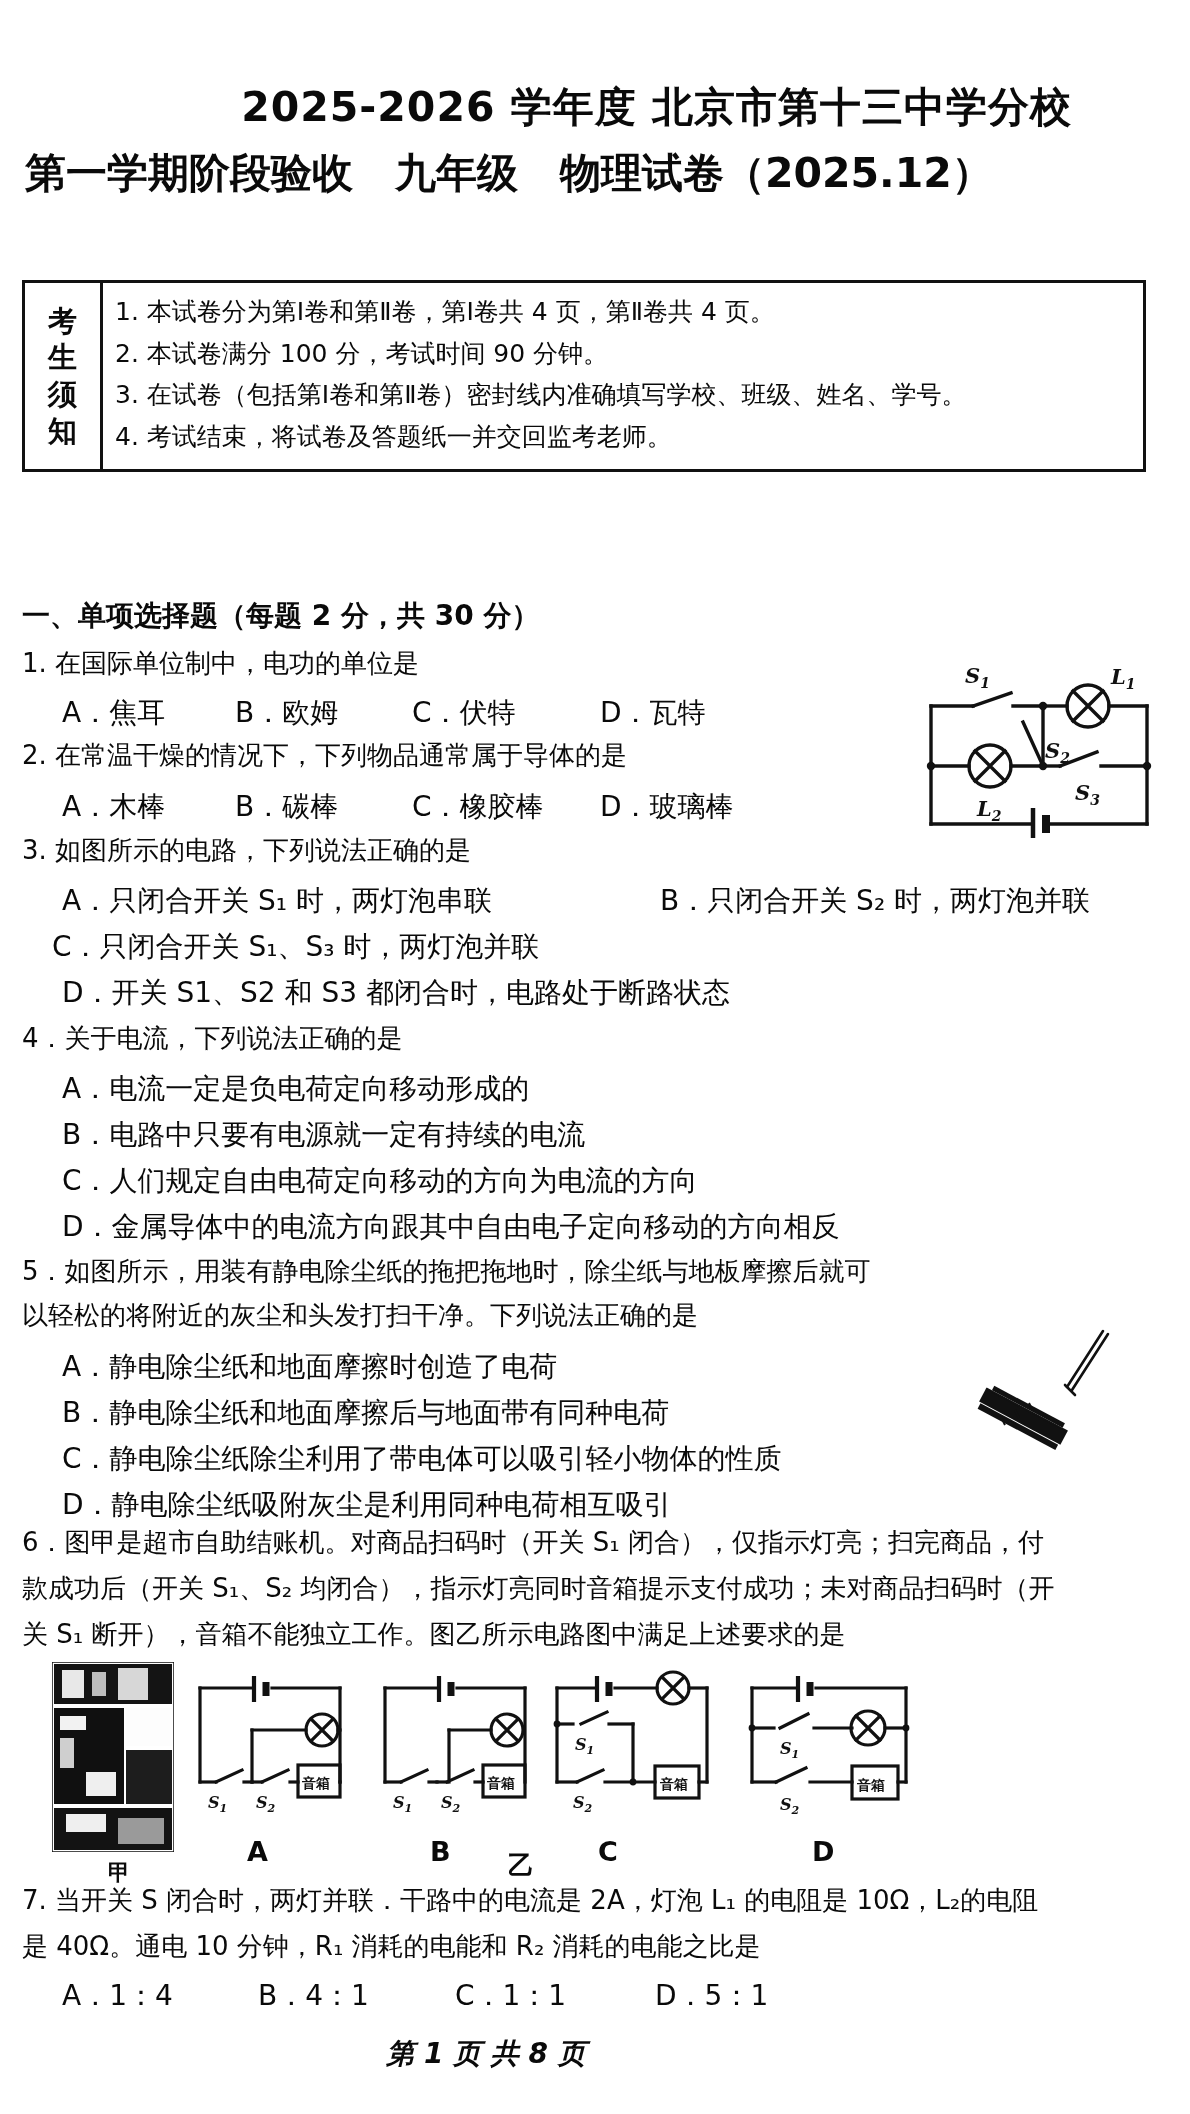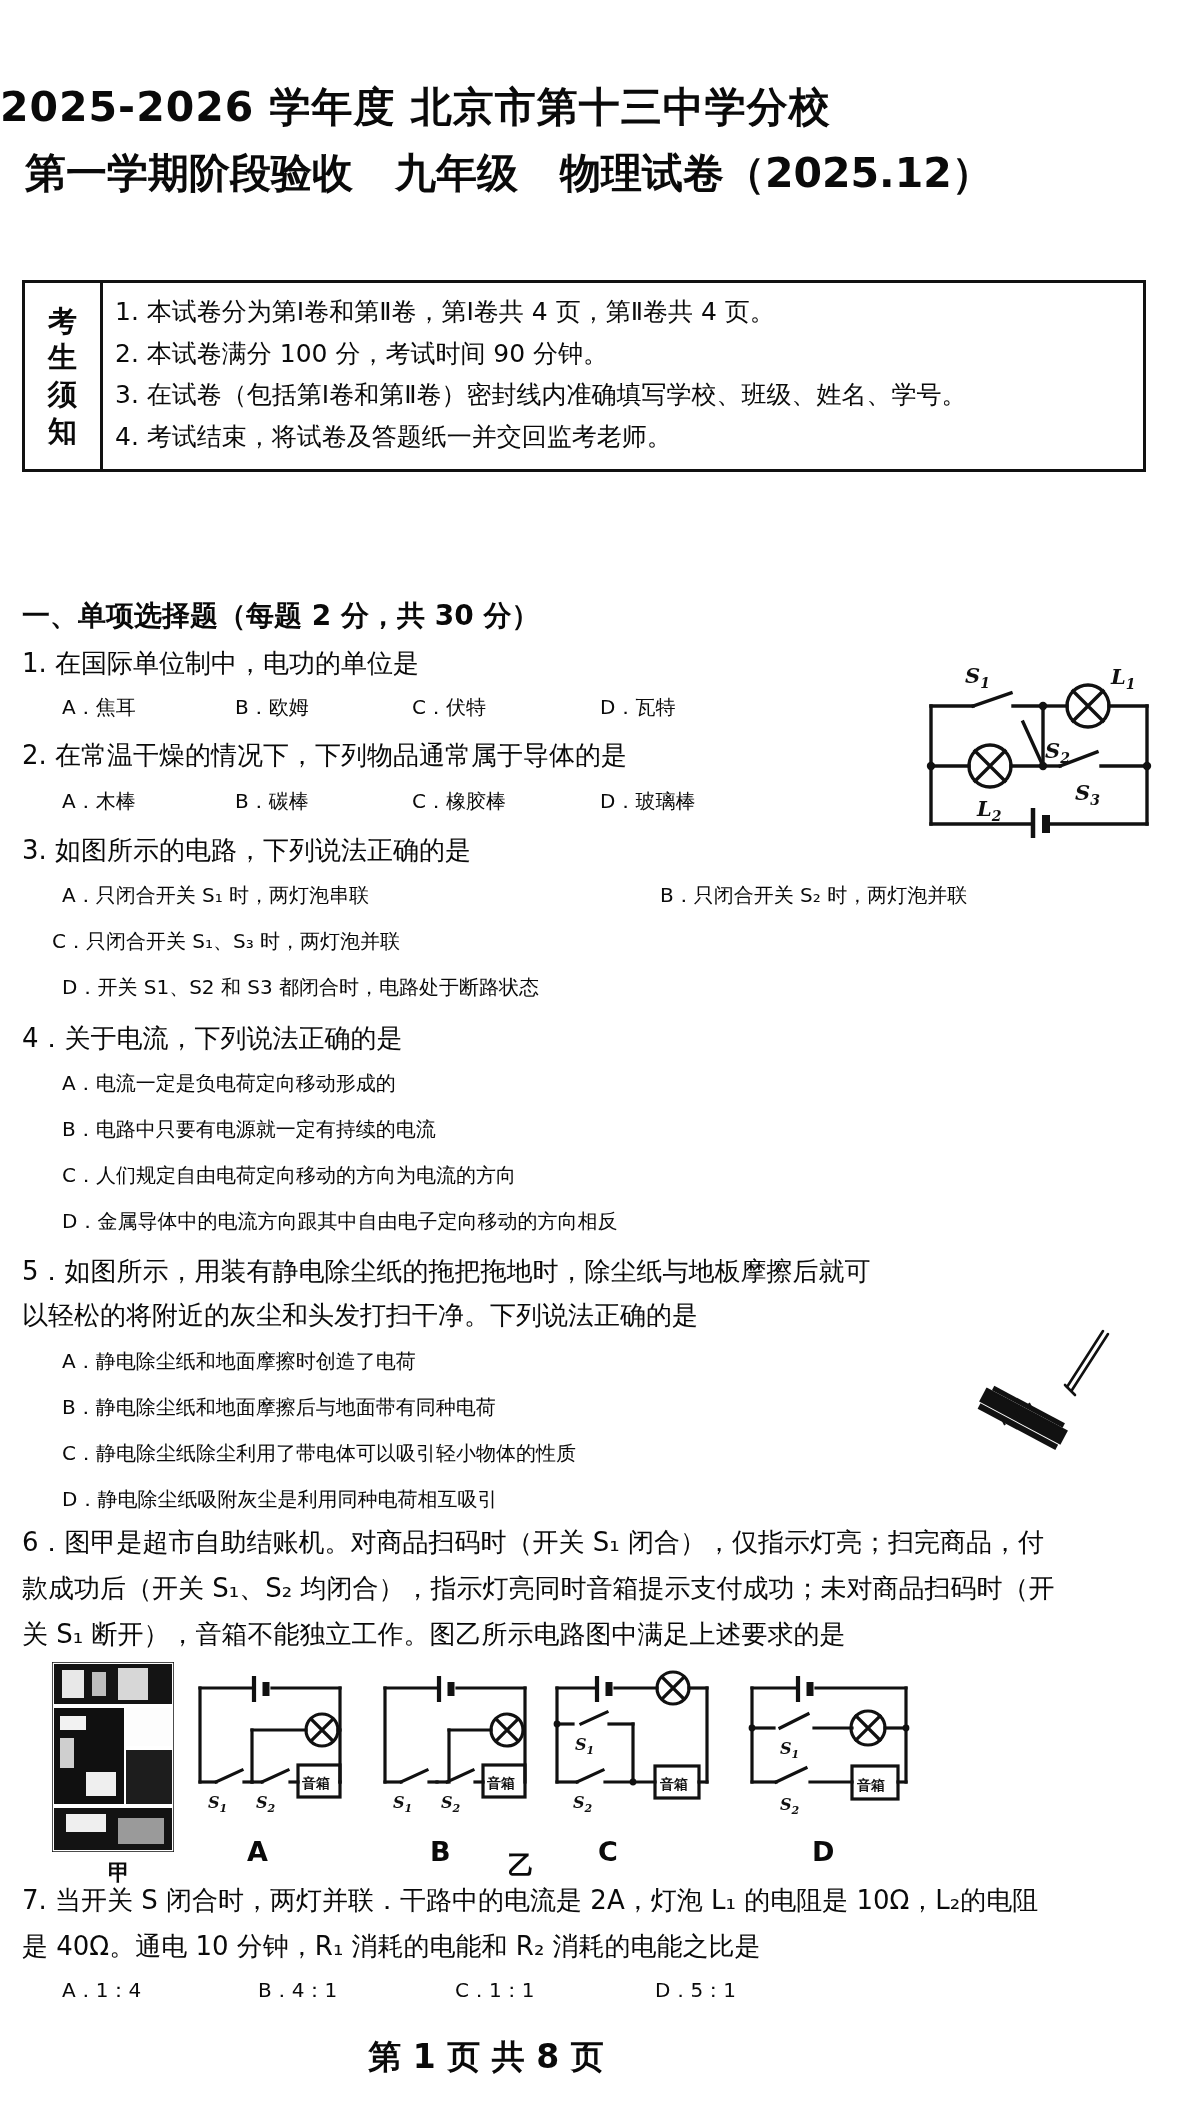--- a/index.html
+++ b/index.html
@@ -5,21 +5,21 @@
   html,body{margin:0;padding:0;background:#fff;}
   body{
     width:1190px;height:2114px;position:relative;overflow:hidden;
     font-family:"DejaVu Sans","Liberation Sans",sans-serif;
     color:#0a0a0a;
   }
   .page{position:relative;width:1190px;height:2114px;background:#fff;}
 
   
   .title1{
-    position:absolute;left:0;top:80px;width:1072px;text-align:left;
+    position:absolute;left:0;top:80px;width:1072px;text-align:right;
     font-size:41px;font-weight:bold;letter-spacing:1px;
     font-family:"DejaVu Sans","Liberation Sans",sans-serif;
   }
   .title2{
     position:absolute;left:25px;top:146px;width:1140px;text-align:left;
     font-size:41px;font-weight:bold;letter-spacing:0px;white-space:nowrap;
   }
   .title2 .sp{display:inline-block;width:42px;}
 
   
@@ -36,24 +36,24 @@
   .notice-body p{margin:0 0 12px 0;font-size:25px;line-height:1.18;white-space:nowrap;}
 
   
   .sec-head{
     position:absolute;left:22px;width:1140px;
     font-size:28px;font-weight:bold;white-space:nowrap;
   }
   .q{
     position:absolute;font-size:26px;line-height:1.16;white-space:nowrap;
   }
-  .opt{position:absolute;font-size:20px;white-space:nowrap;}
+  .opt{position:absolute;font-size:28px;white-space:nowrap;}
   .footer{
     position:absolute;left:0;top:2035px;width:972px;text-align:center;
-    font-size:33px;font-weight:bold;
+    font-size:28px;font-weight:bold;font-style:italic;
   }
   .fig-label{position:absolute;font-size:27px;font-style:normal;font-weight:bold;}
   svg{display:block;}
   .cd{position:absolute;}
 </style>
 </head>
 <body>
 
 <div class="page">
 

